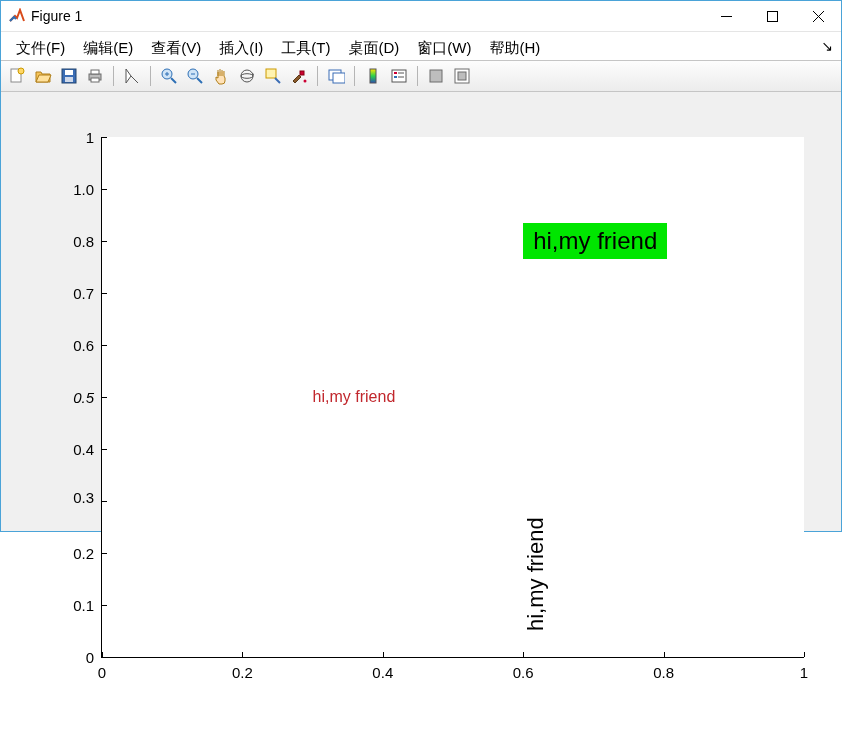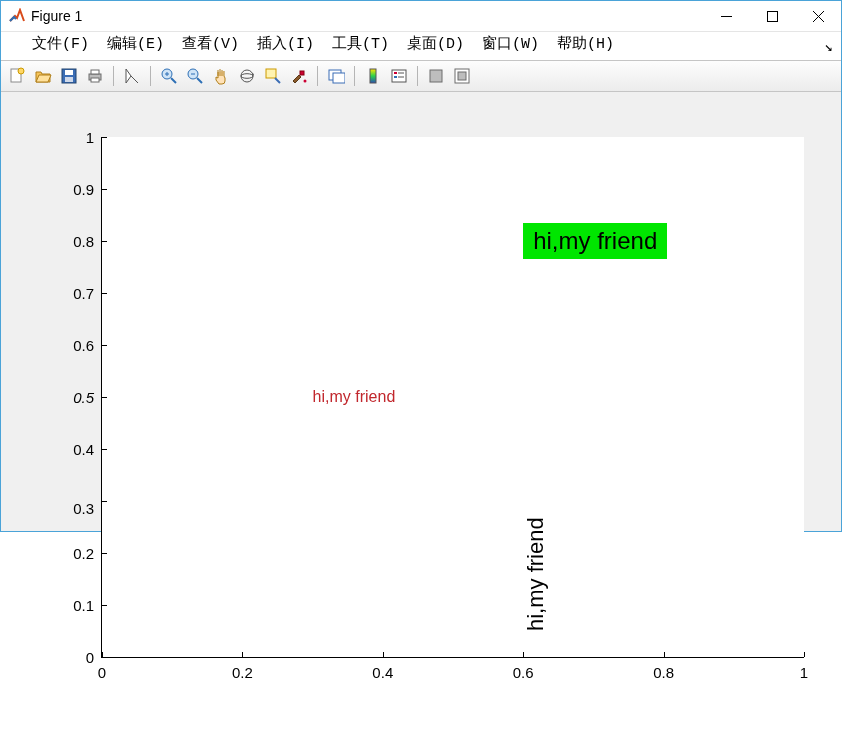--- a/index.html
+++ b/index.html
@@ -46,26 +46,25 @@
     display: flex;
     align-items: center;
     justify-content: center;
     color: #000;
   }
   .win-btn svg { width: 11px; height: 11px; }
   
   .menubar {
     height: 28px;
     display: flex;
-    align-items: flex-start;
-    padding: 0 22px;
+    align-items: flex-end;
+    padding: 0 6px;
     font-size: 15px;
     color: #000;
     position: relative;
-    font-family: Liberation Mono, monospace;
   }
   .menubar .menu-item {
     padding: 2px 9px;
   }
   .menubar .undock-arrow {
     position: absolute;
     right: 8px;
     top: 50%;
     transform: translateY(-50%);
     font-size: 14px;
@@ -288,33 +287,33 @@
   </div>
 
   <div class="figure-area">
     <div id="axes" class="axes" style="left: 100px; top: 45px; width: 702px; height: 520px;">
         <div class="tick y" style="bottom: 0px;">0</div>
         <div class="tick-mark-y" style="top: 520px; left: 0px;"></div>
         <div class="tick y" style="bottom: 52px; margin-left: 44px;">0.1</div>
         <div class="tick-mark-y" style="top: 468px; left: 0px;"></div>
         <div class="tick y" style="bottom: 104px;">0.2</div>
         <div class="tick-mark-y" style="top: 416px; left: 0px;"></div>
-        <div class="tick y" style="bottom: 149px;">0.3</div>
+        <div class="tick y" style="bottom: 160px;">0.3</div>
         <div class="tick-mark-y" style="top: 364px; left: 0px;"></div>
         <div class="tick y" style="bottom: 208px;">0.4</div>
         <div class="tick-mark-y" style="top: 312px; left: 0px;"></div>
         <div class="tick y" style="bottom: 260px; font-style: italic;">0.5</div>
         <div class="tick-mark-y" style="top: 260px; left: 0px;"></div>
         <div class="tick y" style="bottom: 312px;">0.6</div>
         <div class="tick-mark-y" style="top: 208px; left: 0px;"></div>
         <div class="tick y" style="bottom: 364px;">0.7</div>
         <div class="tick-mark-y" style="top: 156px; left: 0px;"></div>
         <div class="tick y" style="bottom: 416px;">0.8</div>
         <div class="tick-mark-y" style="top: 104px; left: 0px;"></div>
-        <div class="tick y" style="bottom: 468px;">0.9</div>
+        <div class="tick y" style="bottom: 468px;">1.0</div>
         <div class="tick-mark-y" style="top: 52px; left: 0px;"></div>
         <div class="tick y" style="bottom: 520px;">1</div>
         <div class="tick-mark-y" style="top: 0px; left: 0px;"></div>
         <div class="tick x" style="left: 0px;">0</div>
         <div class="tick-mark-x" style="left: 0px; bottom: 0px;"></div>
         <div class="tick x" style="left: 140.4px;">0.2</div>
         <div class="tick-mark-x" style="left: 140.4px; bottom: 0px;"></div>
         <div class="tick x" style="left: 280.8px;">0.4</div>
         <div class="tick-mark-x" style="left: 280.8px; bottom: 0px;"></div>
         <div class="tick x" style="left: 421.2px;">0.6</div>

